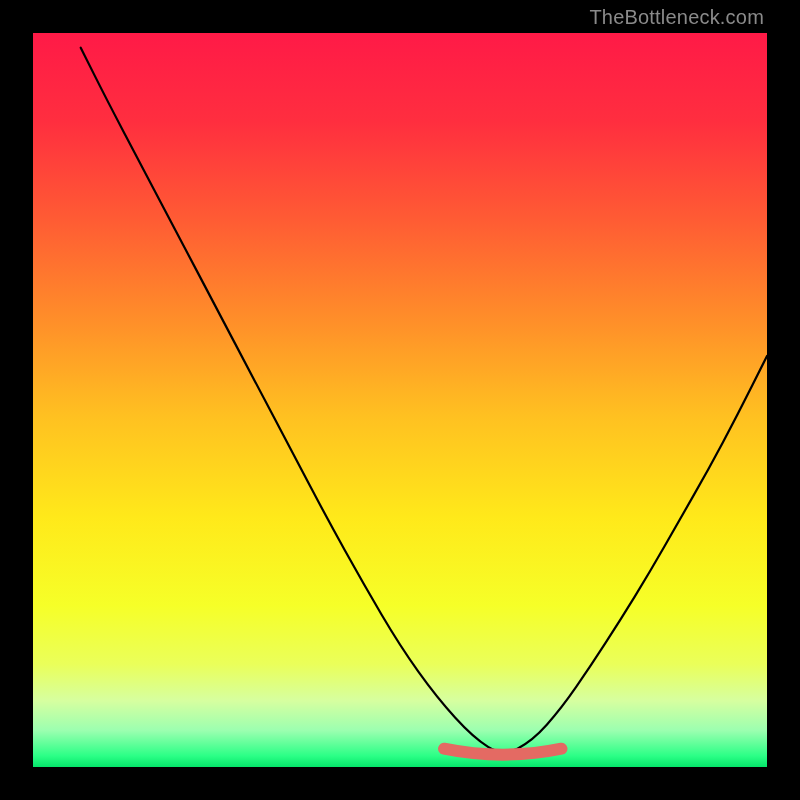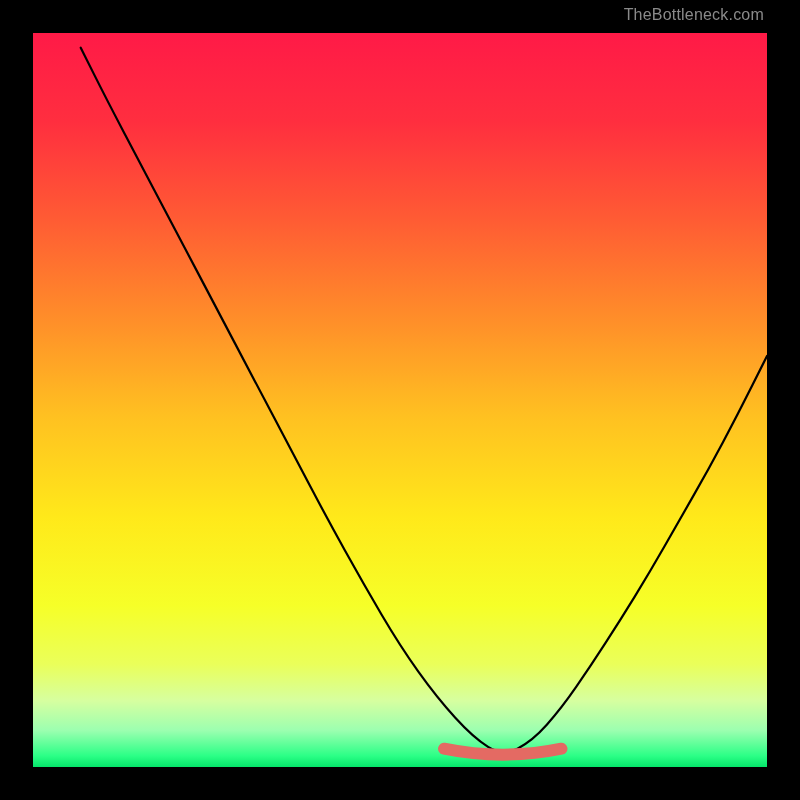--- a/index.html
+++ b/index.html
@@ -1,18 +1,18 @@
 <!DOCTYPE html>
 <html><head>
 <meta charset="utf-8">
 <style>
   html,body{margin:0;padding:0;width:800px;height:800px;overflow:hidden;font-family:Arial,Helvetica,sans-serif}
   .frame{position:relative;width:800px;height:800px;background:#000}
   .plot{position:absolute;left:33px;top:33px;width:734px;height:734px}
-  .watermark{position:absolute;top:6px;right:36px;color:#8a8a8a;font-size:16px;font-weight:400;letter-spacing:.2px}
+  .watermark{position:absolute;top:6px;right:36px;color:#8a8a8a;font-size:20px;font-weight:400;letter-spacing:.2px}
   svg{display:block}
 </style>
 </head>
 <body>
 <div class="frame">
   <div class="watermark">TheBottleneck.com</div>
   <div class="plot">
     <svg id="svg" width="734" height="734" viewBox="0 0 734 734">
         <defs>
           <linearGradient id="bg" x1="0" y1="0" x2="0" y2="1">

